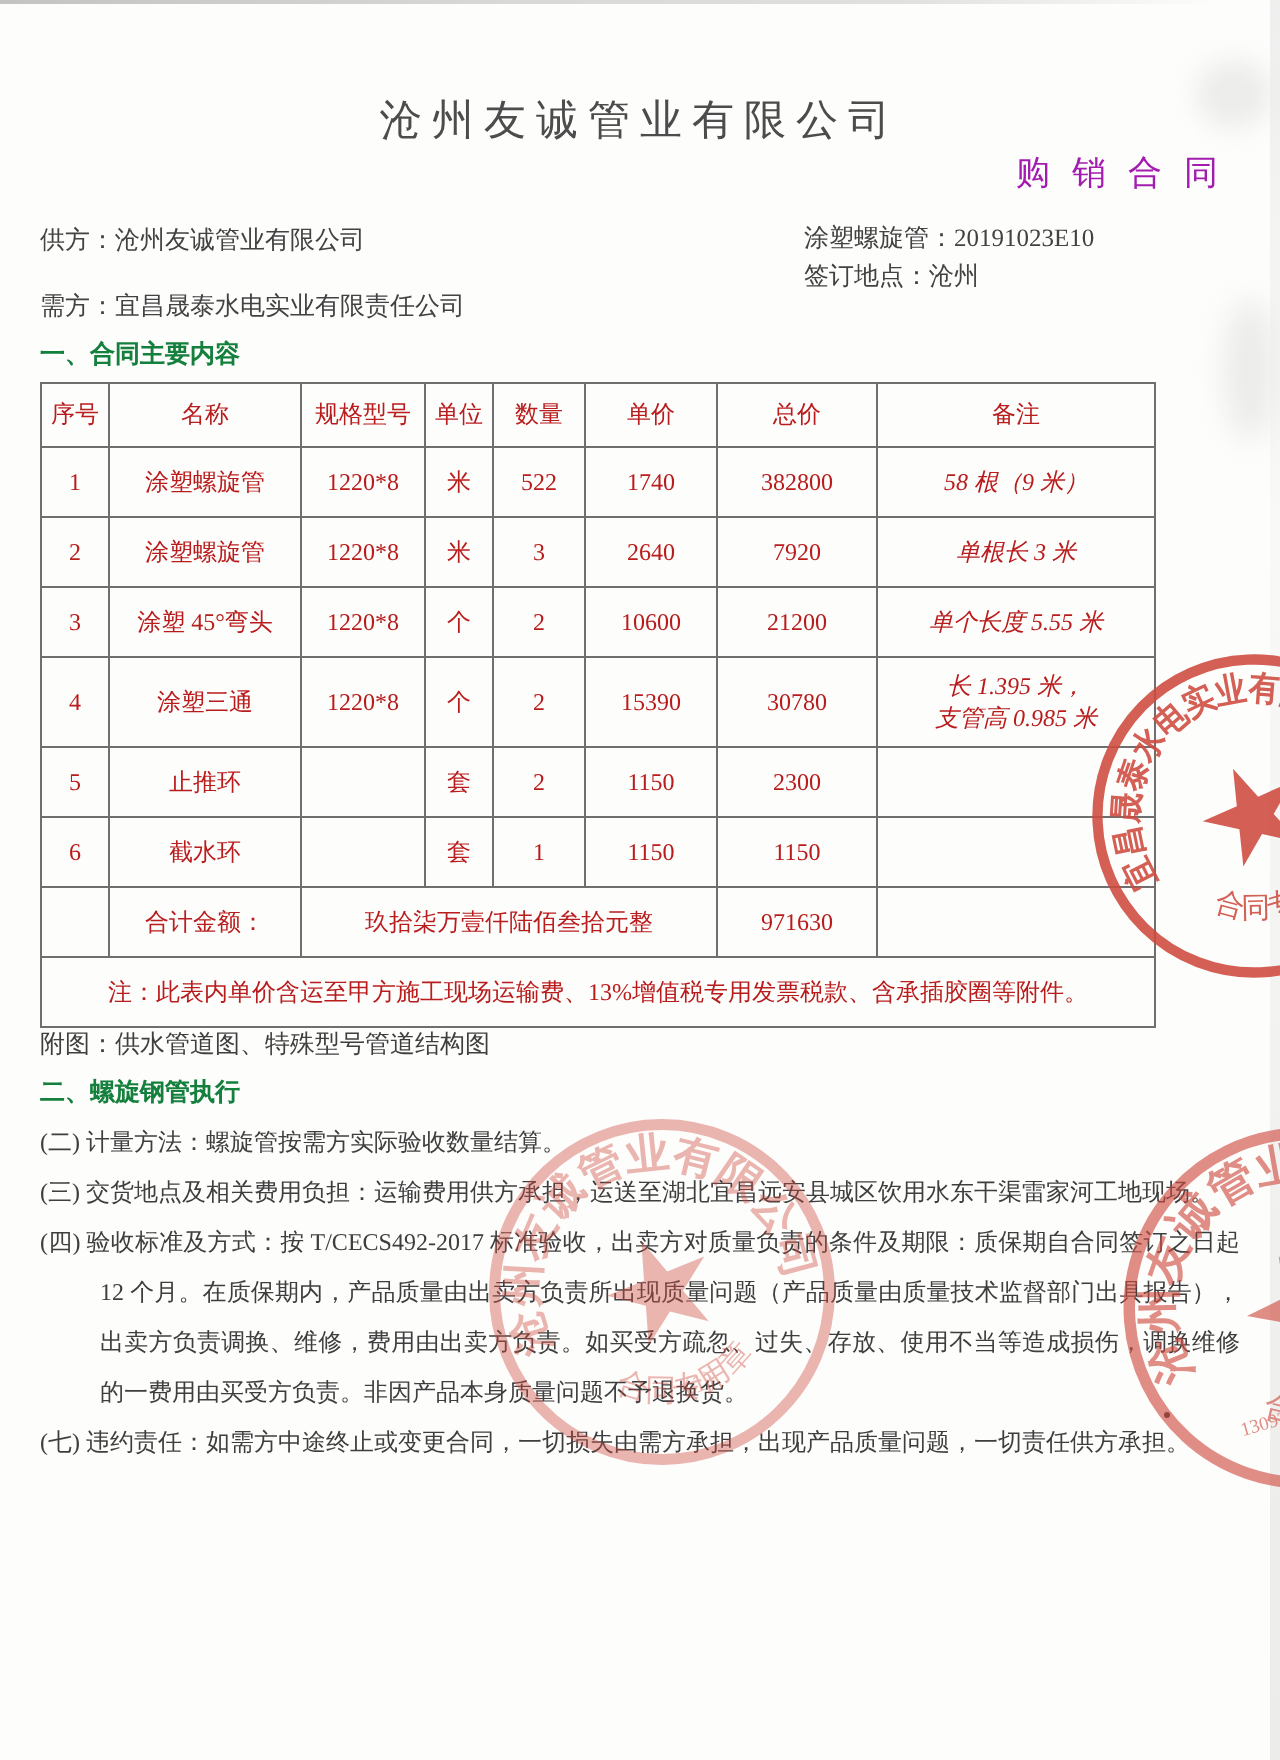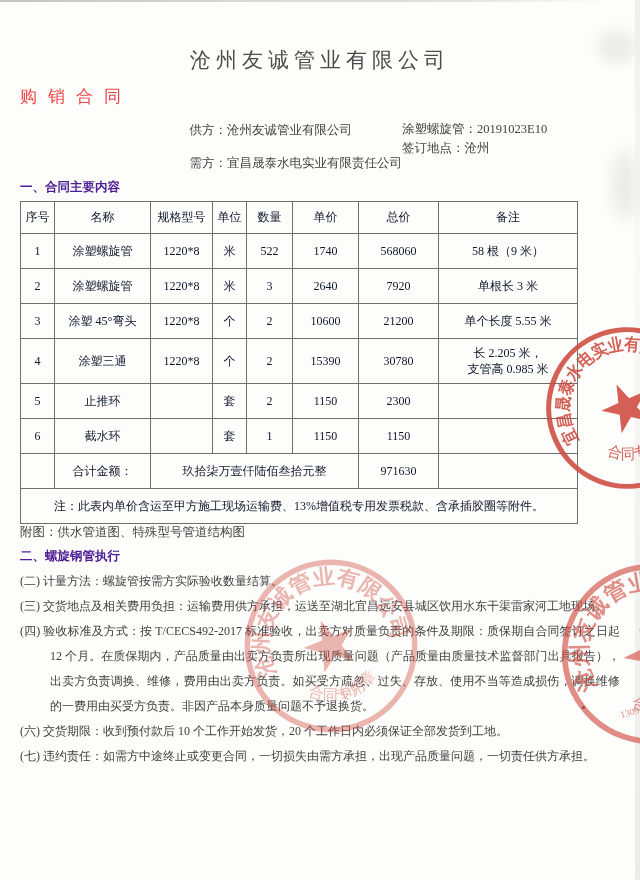--- a/index.html
+++ b/index.html
@@ -15,37 +15,37 @@
     background:linear-gradient(90deg,#b5b5b5 0%,#cfcfcf 40%,#d8d8d8 70%,#fdfdfc 95%);opacity:.8;}
   .scan-right-edge{position:absolute;top:0;right:0;width:5px;height:100%;
     background:linear-gradient(180deg,#e9e9e9 0%,#f7f7f6 30%,#ededec 60%,#e4e4e3 100%);opacity:.7;}
   .scan-blob-1{position:absolute;left:598px;top:30px;width:38px;height:34px;background:#ececeb;border-radius:50%;filter:blur(6px);}
   .scan-blob-2{position:absolute;left:612px;top:150px;width:26px;height:70px;background:#ebebea;border-radius:50%;filter:blur(7px);}
   .ink-dot{position:absolute;left:582px;top:706px;width:3px;height:3px;background:#3a3a3a;border-radius:50%;}
 
   .page{position:absolute;inset:0;padding:40px 20px 0 20px;box-sizing:border-box;}
 
   .doc-company{margin-top:6px;text-align:center;font-size:21px;letter-spacing:5px;color:#4c4c4c;}
-  .doc-title{margin-top:11px;text-align:left;font-size:17px;letter-spacing:11px;color:#ef4444;}
-
-  .meta{margin-top:12px;display:flex;justify-content:flex-end;font-size:12.5px;color:#424242;}
+  .doc-title{margin-top:1px;text-align:right;font-size:17px;letter-spacing:11px;color:#a21caf;}
+
+  .meta{margin-top:12px;display:flex;justify-content:space-between;font-size:12.5px;color:#424242;}
   .meta-left .supplier{margin-top:2px;}
   .meta-left .buyer{margin-top:16px;}
   .meta-right{width:218px;line-height:19px;}
 
-  .sec-heading{margin-top:7px;font-size:12.5px;font-weight:bold;color:#4c1d95;}
+  .sec-heading{margin-top:7px;font-size:12.5px;font-weight:bold;color:#15803d;}
 
   table.items{margin-top:5px;border-collapse:collapse;width:557px;table-layout:fixed;
-    font-size:12px;color:#0f172a;}
+    font-size:12px;color:#b91c1c;}
   table.items th,table.items td{border:1px solid #6f6f6f;text-align:center;padding:2px 3px;
     font-weight:normal;overflow:hidden;}
   table.items th{height:27px;}
   table.items td{height:30px;}
   table.items tr[data-name="table-row"]:nth-child(4) td{height:40px;}
-  td.remark{white-space:pre-line;line-height:16px;}
+  td.remark{white-space:pre-line;line-height:16px;font-style:italic;}
   td.note-cell{text-align:left;height:26px;padding:3px 6px;margin-left:44px;}
 
   .attachment{font-size:12.5px;}
   .terms-wrap{margin-top:4px;}
   .term{margin:0;font-size:12px;line-height:25px;text-align:justify;color:#3e3e3e;}
   .term.hang{padding-left:30px;text-indent:-30px;}
 
   .stamp{position:absolute;pointer-events:none;}
   .stamp-buyer{left:541px;top:322px;width:172px;height:172px;transform:rotate(-24deg);opacity:.88;}
   .stamp-supplier-mid{left:239px;top:554px;width:184px;height:184px;transform:rotate(-22deg);opacity:.40;}
@@ -103,21 +103,21 @@
         </tr>
     </thead>
     <tbody data-name="items-table-body">
         <tr data-name="table-row">
           <td data-name="table-cell">1</td>
           <td data-name="table-cell">涂塑螺旋管</td>
           <td data-name="table-cell">1220*8</td>
           <td data-name="table-cell">米</td>
           <td data-name="table-cell">522</td>
           <td data-name="table-cell">1740</td>
-          <td data-name="table-cell">568060</td>
+          <td data-name="table-cell">382800</td>
           <td class="remark" data-name="table-cell">58 根（9 米）</td>
         </tr>
         <tr data-name="table-row">
           <td data-name="table-cell">2</td>
           <td data-name="table-cell">涂塑螺旋管</td>
           <td data-name="table-cell">1220*8</td>
           <td data-name="table-cell">米</td>
           <td data-name="table-cell">3</td>
           <td data-name="table-cell">2640</td>
           <td data-name="table-cell">7920</td>
@@ -134,21 +134,21 @@
           <td class="remark" data-name="table-cell">单个长度 5.55 米</td>
         </tr>
         <tr data-name="table-row">
           <td data-name="table-cell">4</td>
           <td data-name="table-cell">涂塑三通</td>
           <td data-name="table-cell">1220*8</td>
           <td data-name="table-cell">个</td>
           <td data-name="table-cell">2</td>
           <td data-name="table-cell">15390</td>
           <td data-name="table-cell">30780</td>
-          <td class="remark" data-name="table-cell">长 2.205 米，
+          <td class="remark" data-name="table-cell">长 1.395 米，
 支管高 0.985 米</td>
         </tr>
         <tr data-name="table-row">
           <td data-name="table-cell">5</td>
           <td data-name="table-cell">止推环</td>
           <td data-name="table-cell"></td>
           <td data-name="table-cell">套</td>
           <td data-name="table-cell">2</td>
           <td data-name="table-cell">1150</td>
           <td data-name="table-cell">2300</td>
@@ -178,21 +178,20 @@
   </table>
 
   <div class="attachment" data-name="attachment-line">附图：供水管道图、特殊型号管道结构图</div>
 
   <div class="sec-heading" data-name="section2-heading">二、螺旋钢管执行</div>
 
   <div class="terms-wrap" data-name="terms-list">
       <p class="term" data-name="term-item">(二) 计量方法：螺旋管按需方实际验收数量结算。</p>
       <p class="term" data-name="term-item">(三) 交货地点及相关费用负担：运输费用供方承担，运送至湖北宜昌远安县城区饮用水东干渠雷家河工地现场。</p>
       <p class="term hang" data-name="term-item">(四) 验收标准及方式：按 T/CECS492-2017 标准验收，出卖方对质量负责的条件及期限：质保期自合同签订之日起 12 个月。在质保期内，产品质量由出卖方负责所出现质量问题（产品质量由质量技术监督部门出具报告），出卖方负责调换、维修，费用由出卖方负责。如买受方疏忽、过失、存放、使用不当等造成损伤，调换维修的一费用由买受方负责。非因产品本身质量问题不予退换货。</p>
-      <p class="term" data-name="term-item">(六) 交货期限：收到预付款后 10 个工作开始发货，20 个工作日内必须保证全部发货到工地。</p>
       <p class="term" data-name="term-item">(七) 违约责任：如需方中途终止或变更合同，一切损失由需方承担，出现产品质量问题，一切责任供方承担。</p>
     </div>
 
 </div>
 
 <svg class="stamp stamp-buyer" data-name="buyer-company-seal" viewBox="-100 -100 200 200">
   <defs>
       <path id="arcB1" d="M -66,14 A 67.5,67.5 0 1 1 66,14"></path>
       <path id="arcB2" d="M -46,37 A 59,59 0 0 0 46,37"></path>
     </defs>

